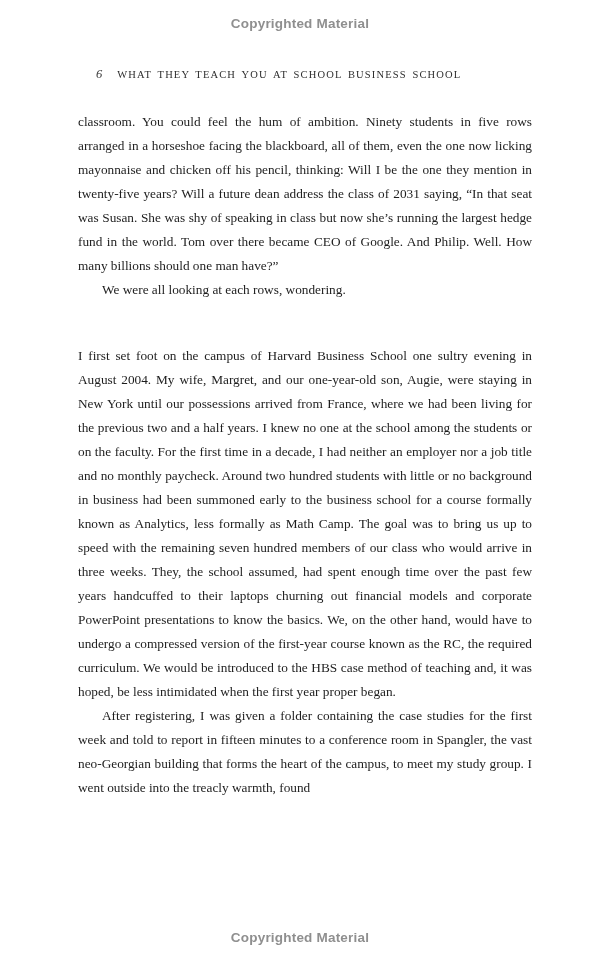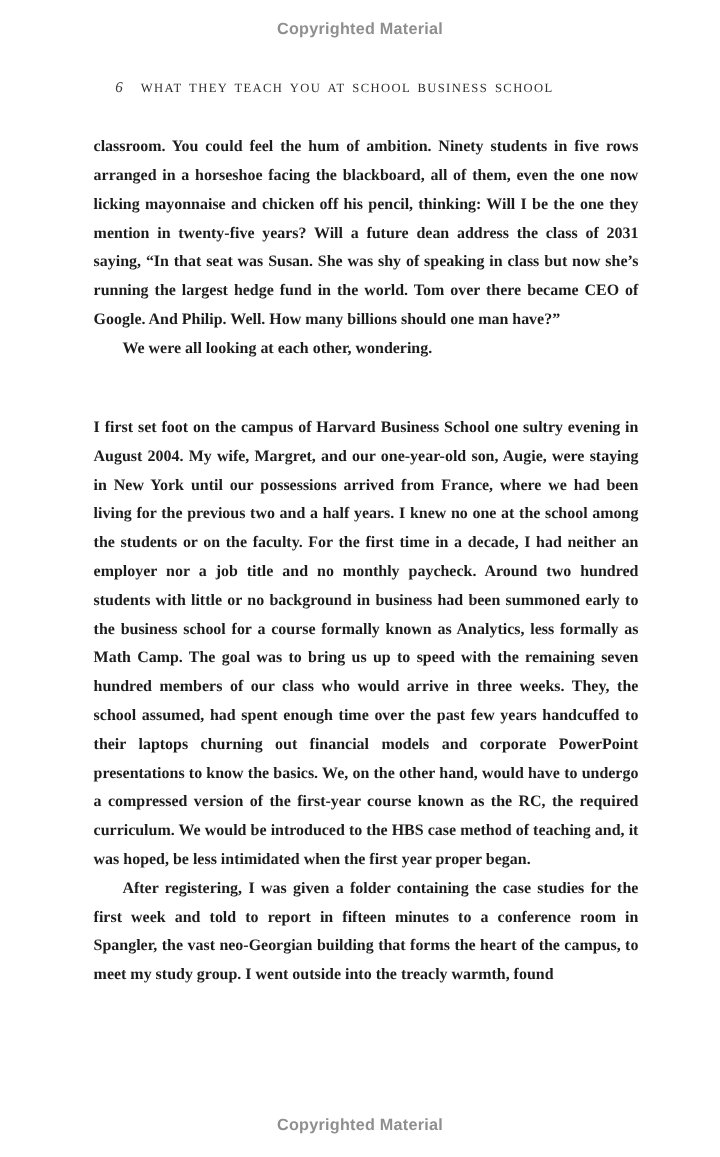--- a/index.html
+++ b/index.html
@@ -56,21 +56,20 @@
     width: 454px;
     font-family: "Liberation Serif", serif;
     font-size: 13.3px;
     line-height: 24px;
     color: #1d1d1d;
     text-align: justify;
   }
   .para {
     margin: 0;
     padding: 0;
-    font-weight: bold;
   }
   .para.indent {
     text-indent: 24px;
   }
   .para.section-break {
     margin-top: 42px;
   }
 </style>
 </head>
 <body>
@@ -79,20 +78,20 @@
 
   <div class="copyright-label copyright-top">Copyrighted Material</div>
 
   <div class="running-header">
     <span class="page-number">6</span>
     <span class="running-title">WHAT THEY TEACH YOU AT SCHOOL BUSINESS SCHOOL</span>
   </div>
 
   <div class="body-text">
       <p class="para">classroom. You could feel the hum of ambition. Ninety students in five rows arranged in a horseshoe facing the blackboard, all of them, even the one now licking mayonnaise and chicken off his pencil, thinking: Will I be the one they mention in twenty-five years? Will a future dean address the class of 2031 saying, “In that seat was Susan. She was shy of speaking in class but now she’s running the largest hedge fund in the world. Tom over there became CEO of Google. And Philip. Well. How many billions should one man have?”</p>
-      <p class="para indent">We were all looking at each other, wondering.</p>
+      <p class="para indent">We were all looking at each rows, wondering.</p>
       <p class="para section-break">I first set foot on the campus of Harvard Business School one sultry evening in August 2004. My wife, Margret, and our one-year-old son, Augie, were staying in New York until our possessions arrived from France, where we had been living for the previous two and a half years. I knew no one at the school among the students or on the faculty. For the first time in a decade, I had neither an employer nor a job title and no monthly paycheck. Around two hundred students with little or no background in business had been summoned early to the business school for a course formally known as Analytics, less formally as Math Camp. The goal was to bring us up to speed with the remaining seven hundred members of our class who would arrive in three weeks. They, the school assumed, had spent enough time over the past few years handcuffed to their laptops churning out financial models and corporate PowerPoint presentations to know the basics. We, on the other hand, would have to undergo a compressed version of the first-year course known as the RC, the required curriculum. We would be introduced to the HBS case method of teaching and, it was hoped, be less intimidated when the first year proper began.</p>
       <p class="para indent">After registering, I was given a folder containing the case studies for the first week and told to report in fifteen minutes to a conference room in Spangler, the vast neo-Georgian building that forms the heart of the campus, to meet my study group. I went outside into the treacly warmth, found</p>
     </div>
 
   <div class="copyright-label copyright-bottom">Copyrighted Material</div>
 
 </div>
 
 </body></html>

